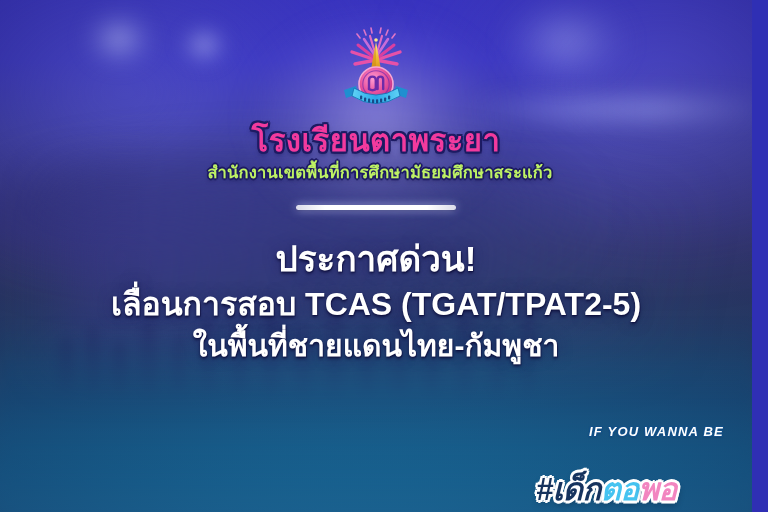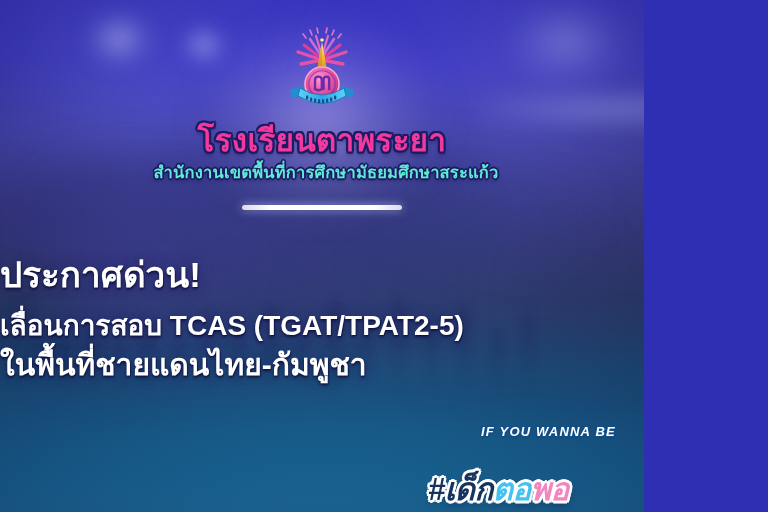--- a/index.html
+++ b/index.html
@@ -4,21 +4,21 @@
 <style>
   * { margin:0; padding:0; box-sizing:border-box; }
   html, body { width:768px; height:512px; overflow:hidden; }
   body {
     font-family: "Liberation Sans", "DejaVu Sans", sans-serif;
     background:#2f2fb4;
   }
 
   #poster {
     position:relative;
-    width:644px; height:512px;
+    width:752px; height:512px;
     overflow:hidden;
     background:#3a34c2;
   }
 
   
   .bg-base {
     position:absolute; inset:0;
     background:
       linear-gradient(180deg,
         #3b35c6 0%,
@@ -116,48 +116,48 @@
     text-shadow:
       -1.6px -1.6px 0 #1d1b63, 1.6px -1.6px 0 #1d1b63,
       -1.6px  1.6px 0 #1d1b63, 1.6px  1.6px 0 #1d1b63,
       -2.2px 0 0 #1d1b63, 2.2px 0 0 #1d1b63,
       0 -2.2px 0 #1d1b63, 0 2.2px 0 #1d1b63,
       0 3px 5px rgba(10,8,50,0.55);
   }
   .school-office {
     margin-top:5px;
     font-size:16.5px; font-weight:bold; letter-spacing:0.2px;
-    color:#5eead4; line-height:1.1;
+    color:#bef264; line-height:1.1;
     text-shadow:
       -1.2px -1.2px 0 #1d1b63, 1.2px -1.2px 0 #1d1b63,
       -1.2px  1.2px 0 #1d1b63, 1.2px  1.2px 0 #1d1b63,
       -1.7px 0 0 #1d1b63, 1.7px 0 0 #1d1b63,
       0 -1.7px 0 #1d1b63, 0 1.7px 0 #1d1b63,
       0 2px 4px rgba(10,8,50,0.5);
     padding-left: 8px;
   }
 
   .divider {
     position:absolute; left:50%; top:205px; transform:translateX(-50%);
     width:160px; height:5px; border-radius:3px;
     background:linear-gradient(90deg, rgba(255,255,255,0.82), #ffffff 18%, #ffffff 82%, rgba(255,255,255,0.82));
     box-shadow:0 0 9px rgba(200,205,255,0.75), 0 1px 3px rgba(12,10,55,0.45);
   }
 
   
-  .headline { position:absolute; left:0; right:0; top:254px; text-align:left; }
+  .headline { position:absolute; left:0; right:0; top:238px; text-align:center; }
   .hl {
     color:#ffffff; font-weight:bold; line-height:1.22;
     text-shadow:
       0 2px 3px rgba(10,10,52,0.75),
       0 0 14px rgba(30,30,90,0.55),
       1px 1px 0 rgba(20,20,70,0.55);
   }
   .hl-1 { font-size:35px; }
-  .hl-2 { font-size:28px; margin-top:12px; }
+  .hl-2 { font-size:32px; margin-top:4px; }
   .hl-3 { font-size:30px; margin-top:4px; }
 
   
   .campaign {
     position:absolute; right:22px; bottom:30px;
     width:194px; height:58px;
   }
   .campaign .tagline {
     position:absolute; right:6px; top:0;
     font-size:13px; font-weight:bold; font-style:italic; letter-spacing:1.2px;

